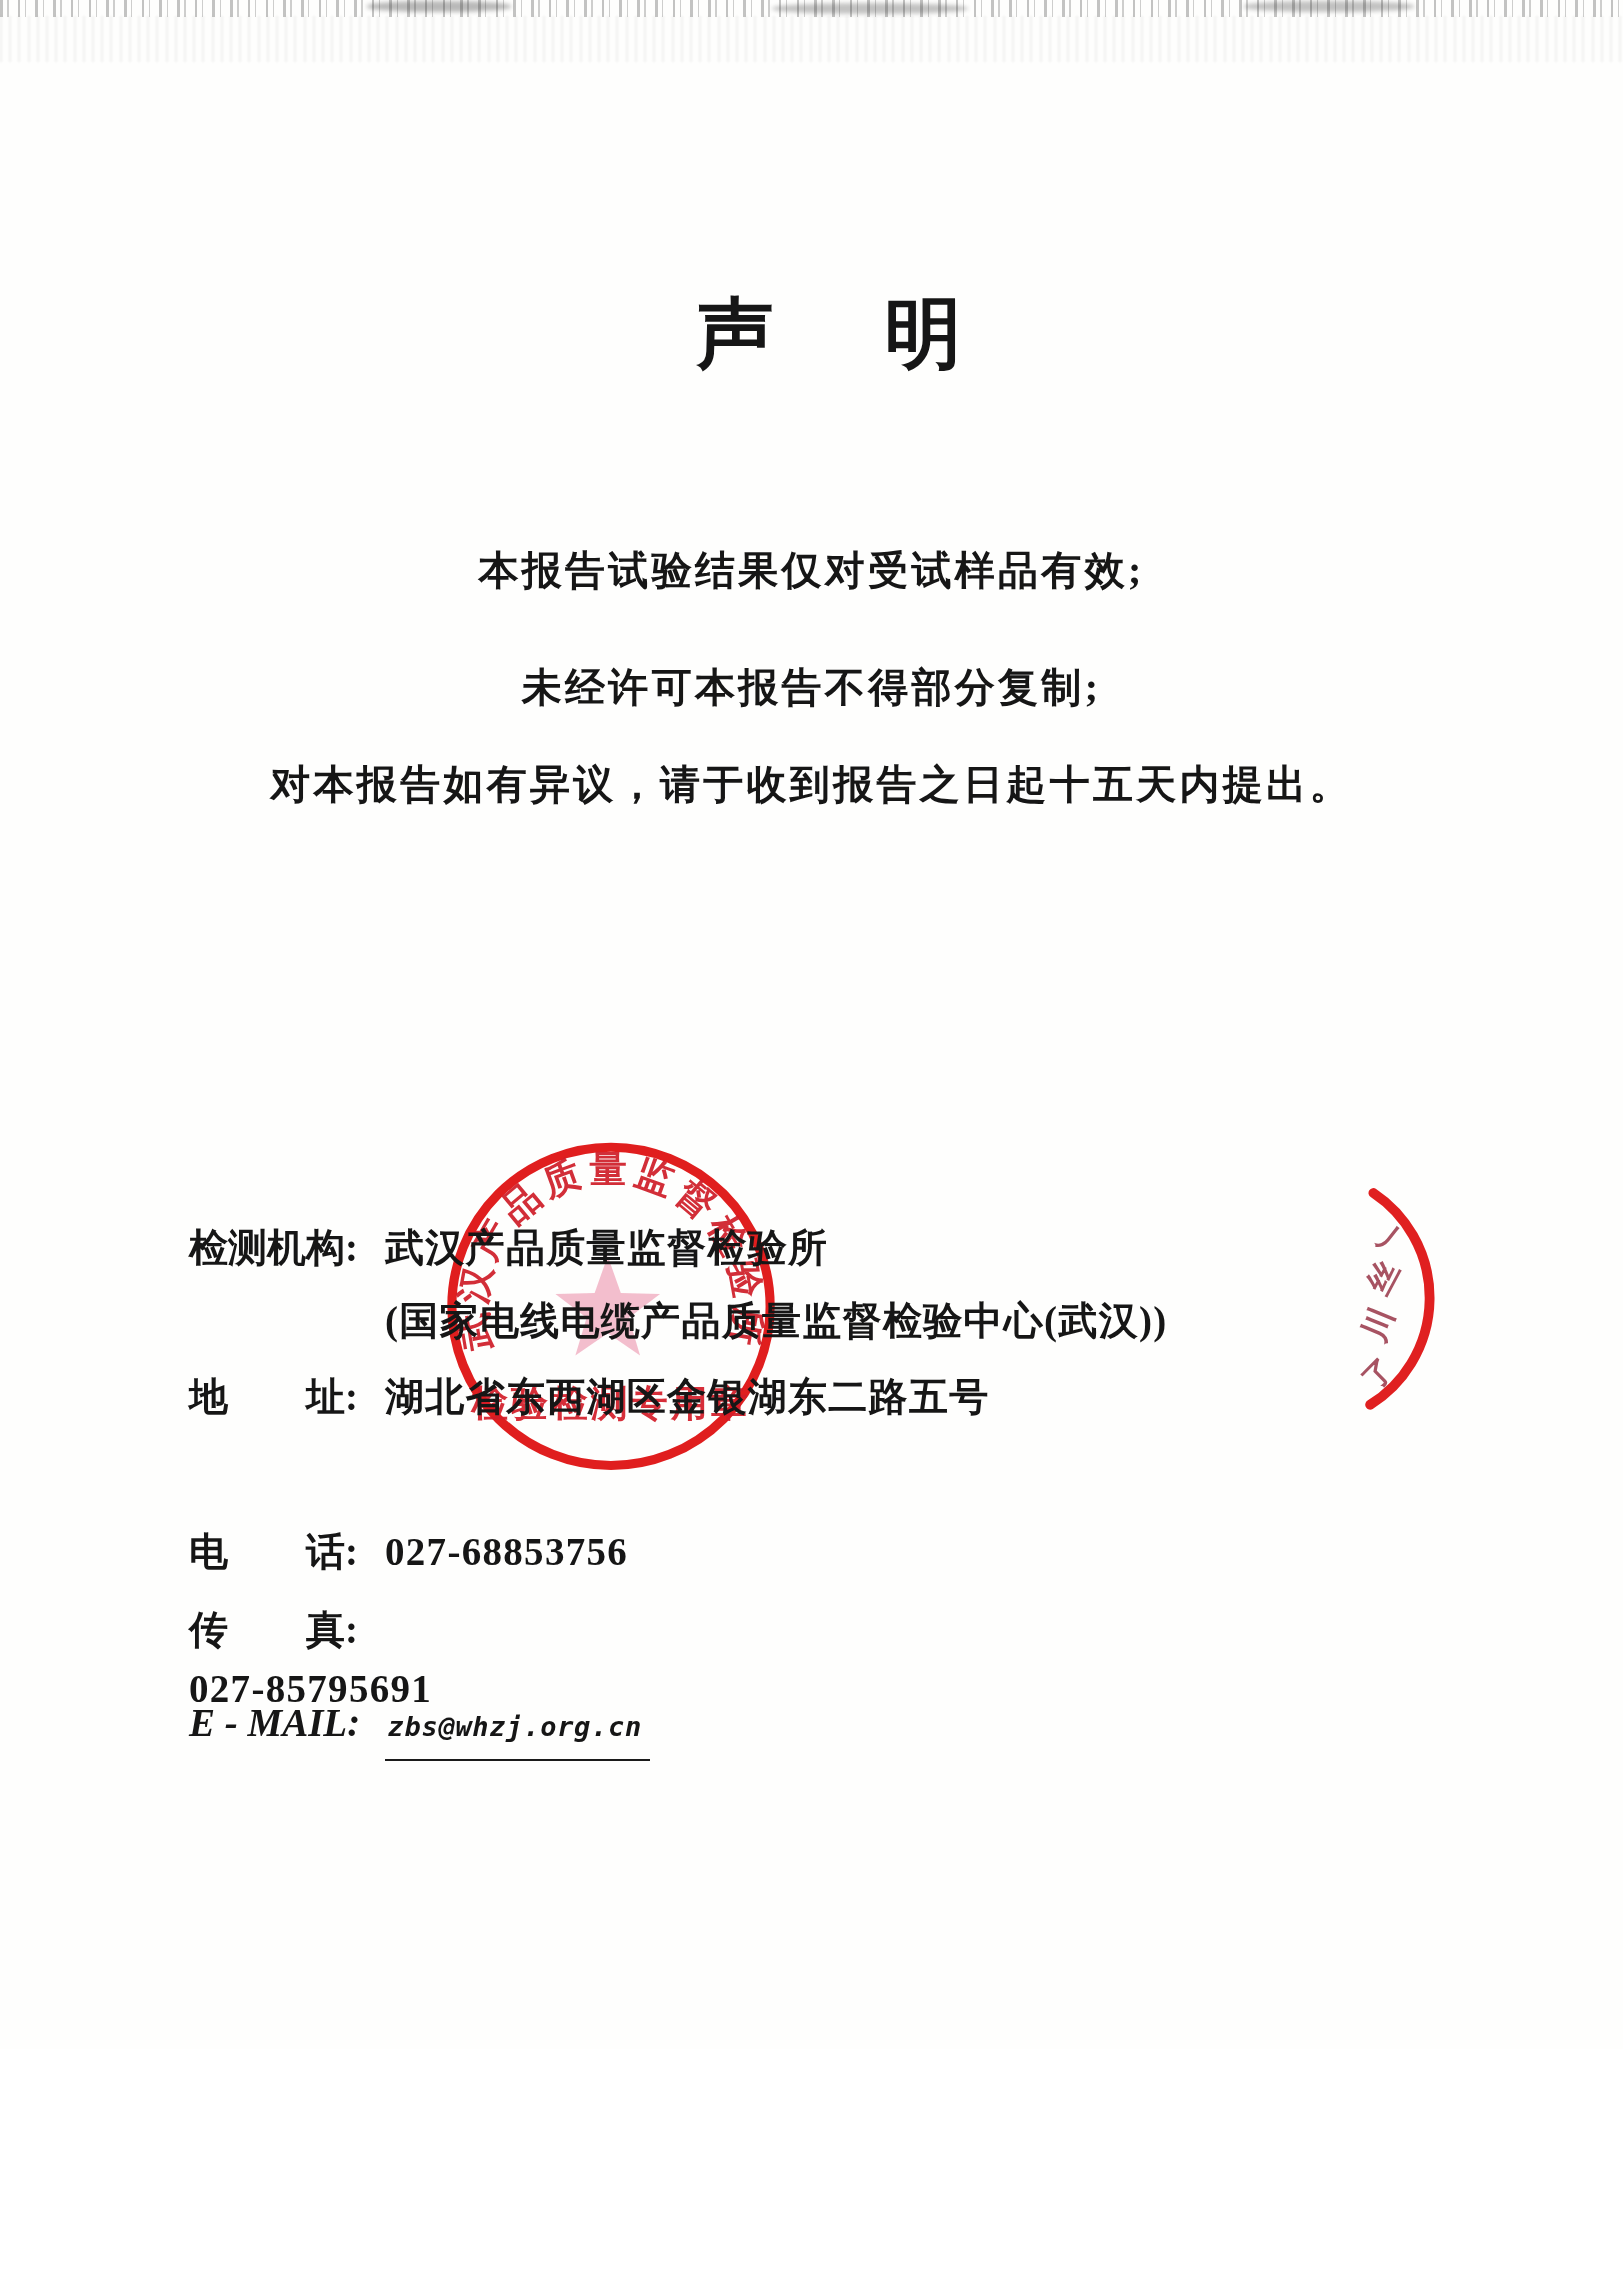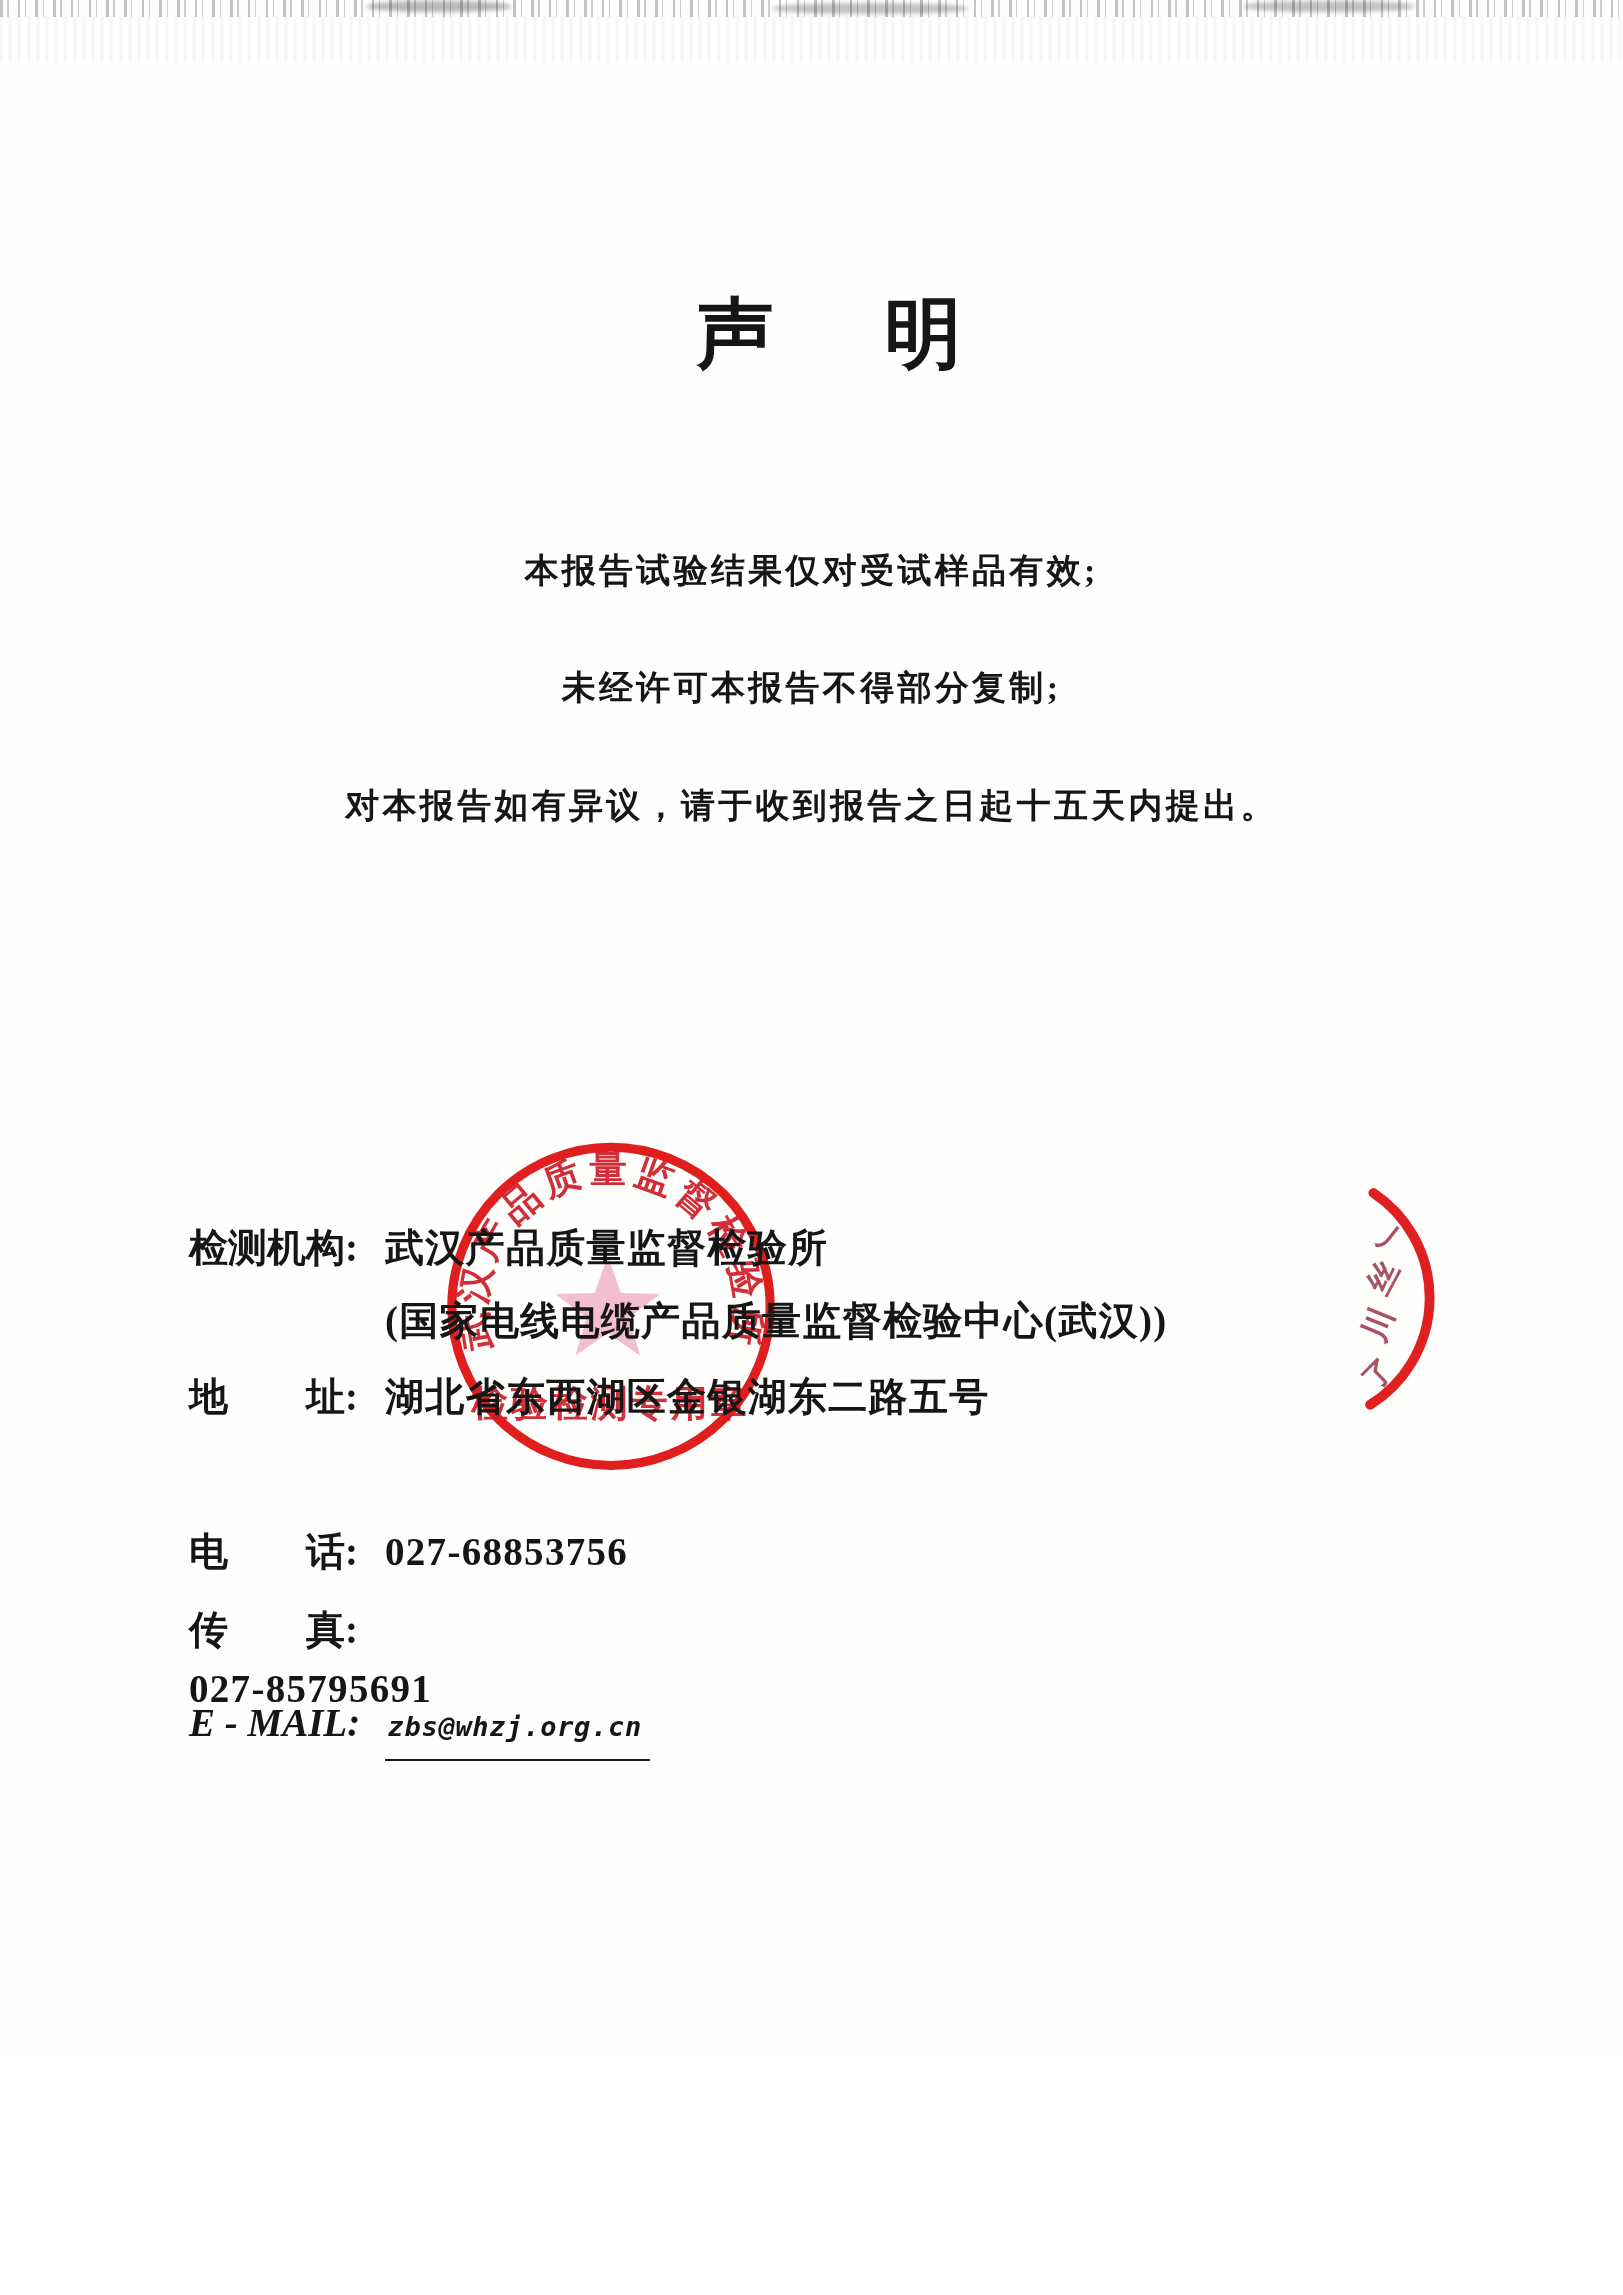--- a/index.html
+++ b/index.html
@@ -16,23 +16,23 @@
     background:repeating-linear-gradient(90deg,#777 0 2px,transparent 2px 9.2px);}
   .smudge{position:absolute;background:#3a3a3a;border-radius:45%;filter:blur(2px);pointer-events:none;}
 
   .doc-title{
     position:absolute;top:283px;left:0;right:0;text-align:center;
     font-size:77px;font-weight:700;letter-spacing:17px;
     transform:translateX(26px);white-space:pre;
   }
   .stmt{
     position:absolute;left:0;right:0;text-align:center;
-    font-size:34px;font-weight:600;letter-spacing:3.3px;line-height:59px;
+    font-size:40px;font-weight:600;letter-spacing:3.3px;line-height:59px;
   }
-  .stmt.s0{top:541px;} .stmt.s1{top:658px;} .stmt.s2{top:776px;}
+  .stmt.s0{top:541px;} .stmt.s1{top:658px;} .stmt.s2{top:755px;}
 
   .c-row{
     position:absolute;left:145px;display:flex;align-items:baseline;
     font-size:39px;font-weight:600;line-height:59px;white-space:pre;margin-left:44px;
   }
   .c-row.r0{top:1218px;} .c-row.r1{top:1291px;} .c-row.r2{top:1367px;}
   .c-row.r3{top:1445px;} .c-row.r4{top:1522px;} .c-row.r5{top:1600px;flex-direction:column;}
   .c-row.r6{top:1693px;font-style:italic;}
   .c-label{display:inline-block;width:196px;}
   .c-value{letter-spacing:1.3px;}

